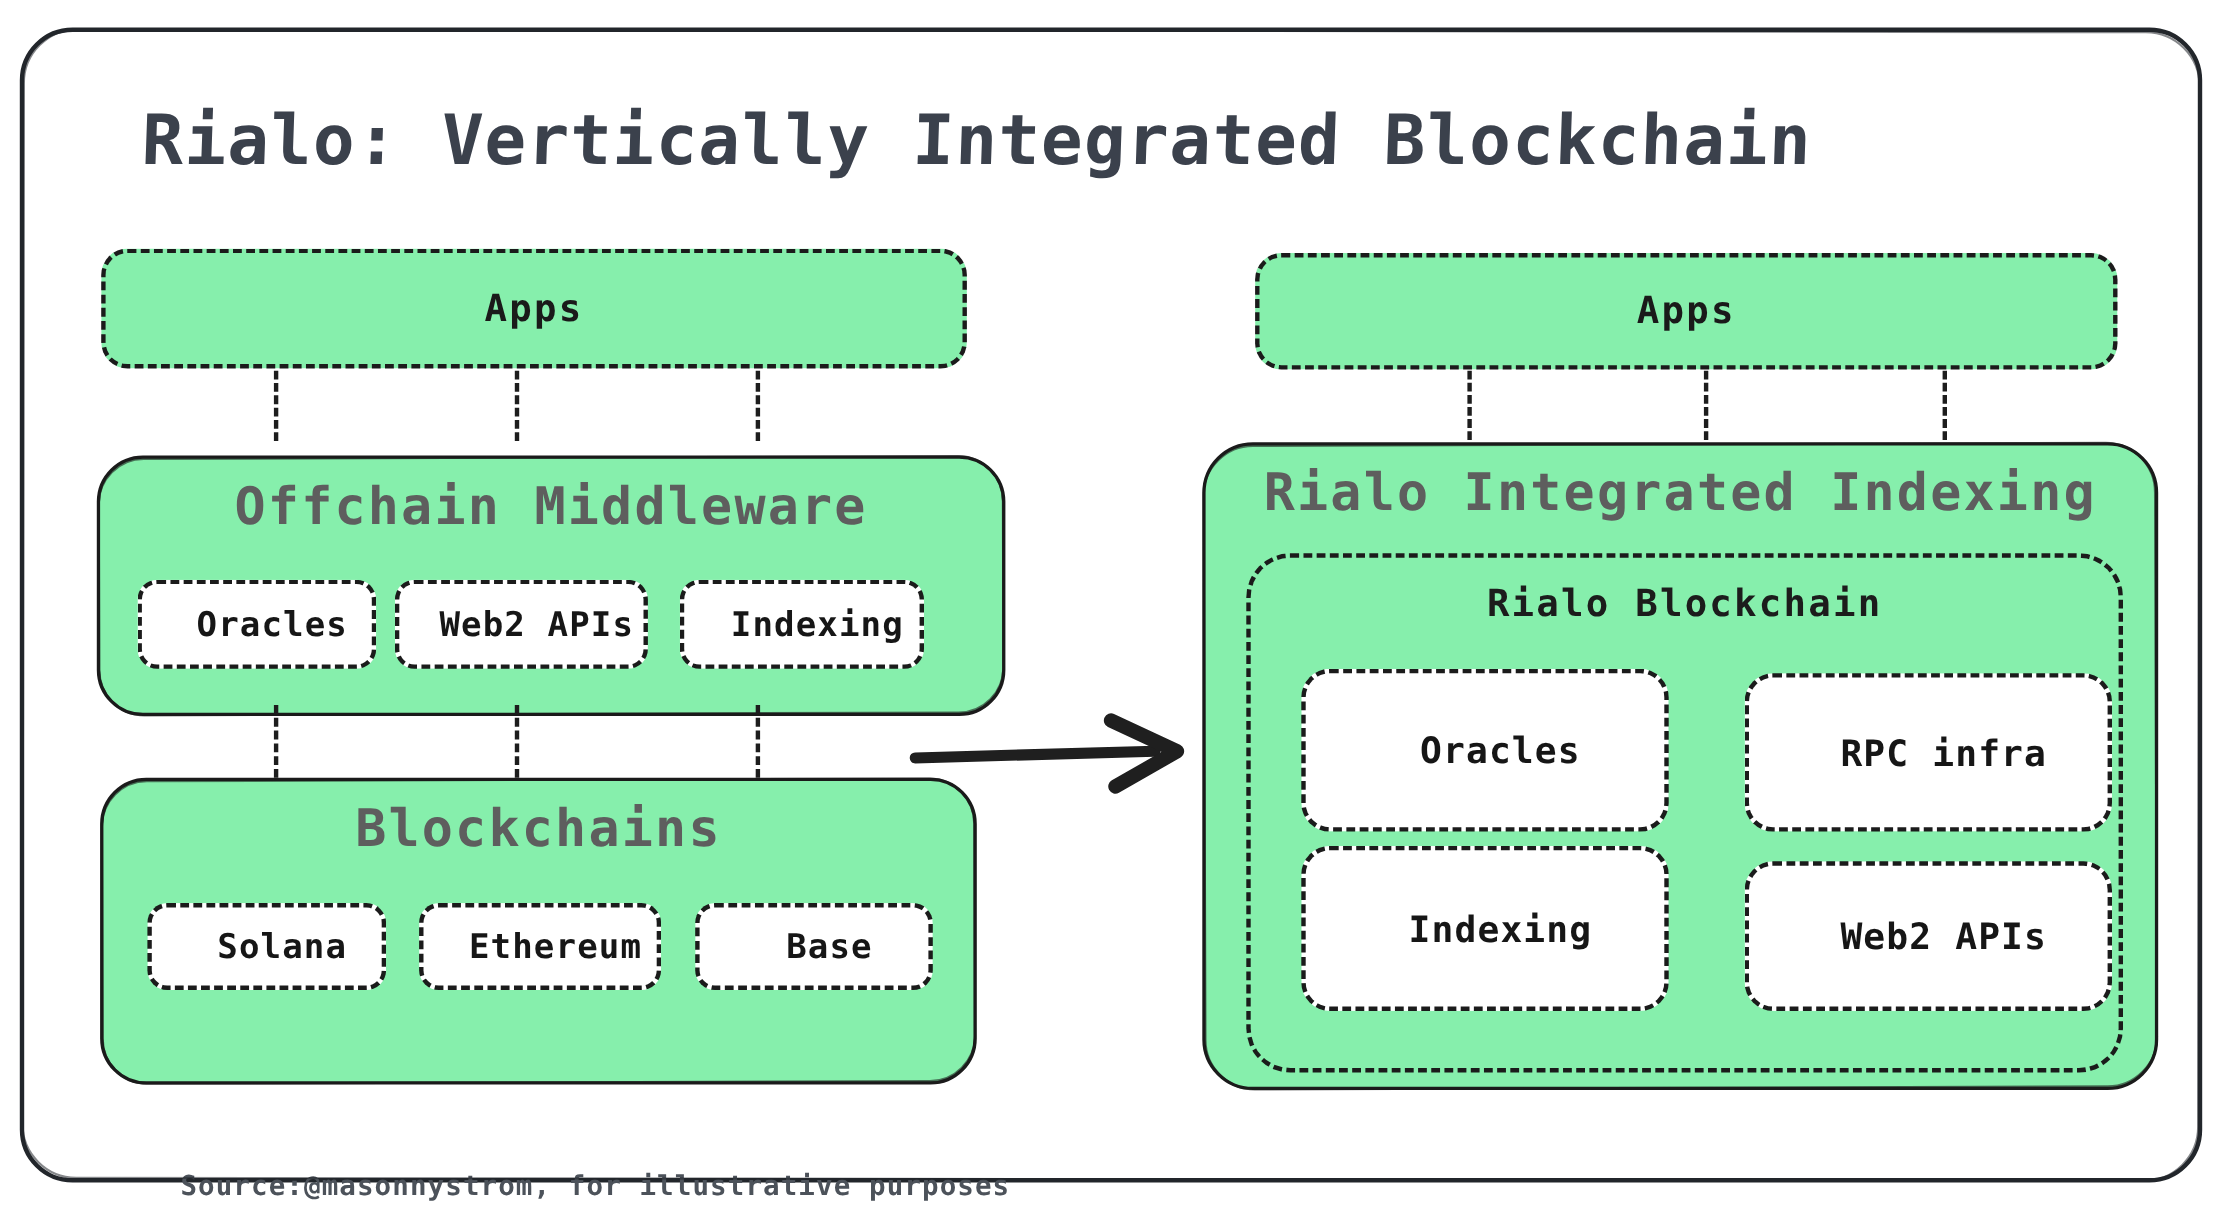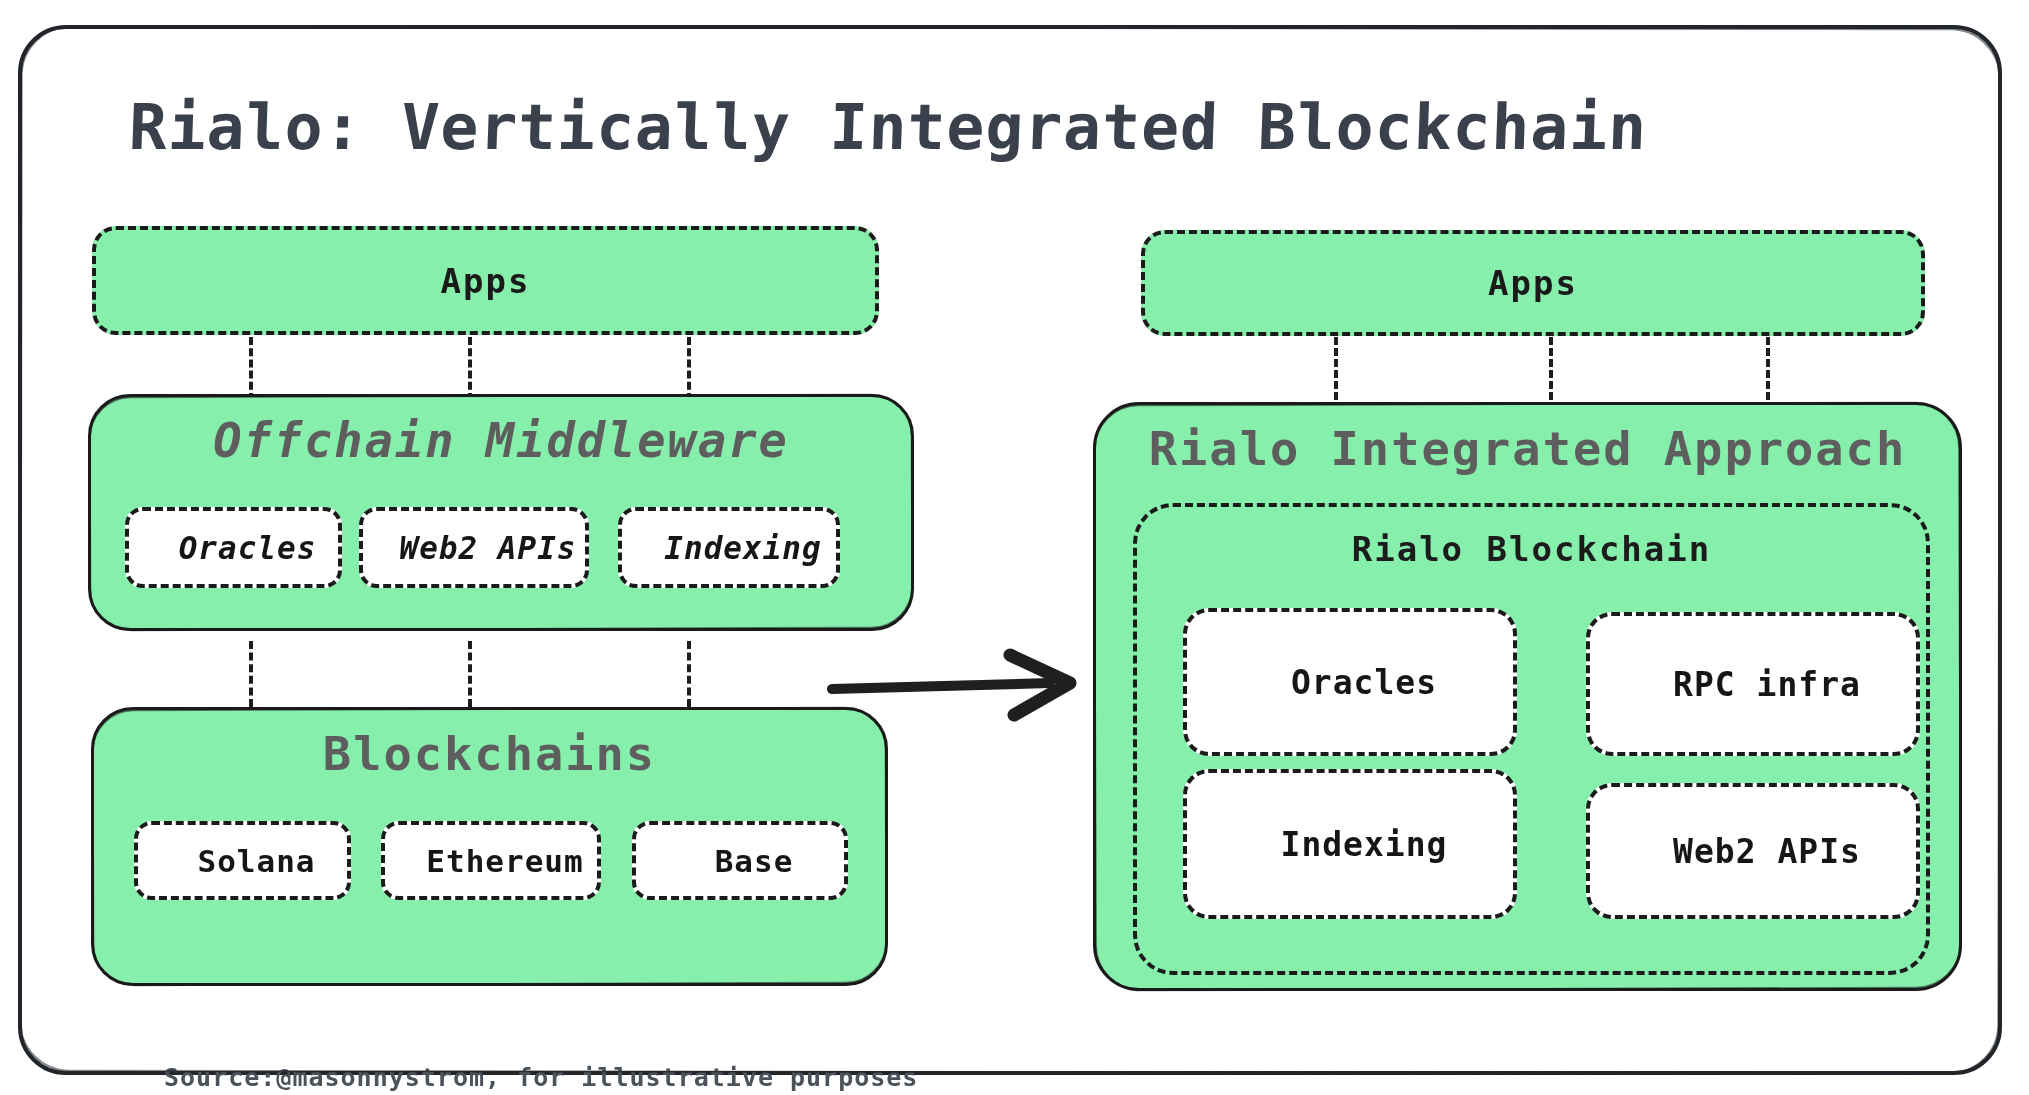--- a/index.html
+++ b/index.html
@@ -82,21 +82,21 @@
     <div class="page-title">Rialo: Vertically Integrated Blockchain</div>
 
     <div class="apps-box tan" style="left:70px; top:197px; width:787px; height:109px;">
       <span class="apps-label">Apps</span>
     </div>
 
     <div class="vline" style="left:227px; top:308px; height:64px;"></div>
     <div class="vline" style="left:446px; top:308px; height:64px;"></div>
     <div class="vline" style="left:665px; top:308px; height:64px;"></div>
 
-    <div class="solid-box tan" style="left:66px; top:365px; width:826px; height:237px;font-style:italic;">
+    <div class="solid-box tan" style="left:66px; top:385px; width:826px; height:237px;">
       <div class="box-heading">Offchain Middleware</div>
       <div class="chip small" style="left:34px;  top:110px; width:217px; height:81px;">Oracles</div>
       <div class="chip small" style="left:268px; top:110px; width:230px; height:81px;">Web2 APIs</div>
       <div class="chip small" style="left:527px; top:110px; width:222px; height:81px;">Indexing</div>
     </div>
 
     <div class="vline" style="left:227px; top:612px; height:66px;"></div>
     <div class="vline" style="left:446px; top:612px; height:66px;"></div>
     <div class="vline" style="left:665px; top:612px; height:66px;"></div>
 
@@ -114,21 +114,21 @@
 
     <div class="apps-box tan" style="left:1119px; top:201px; width:784px; height:106px;">
       <span class="apps-label">Apps</span>
     </div>
 
     <div class="vline" style="left:1312px; top:308px; height:63px;"></div>
     <div class="vline" style="left:1527px; top:308px; height:63px;"></div>
     <div class="vline" style="left:1744px; top:308px; height:63px;"></div>
 
     <div class="solid-box tan" style="left:1071px; top:373px; width:869px; height:589px; border-radius:46px;">
-      <div class="box-heading">Rialo Integrated Approach</div>
+      <div class="box-heading">Rialo Integrated Indexing</div>
 
       <div class="inner-dashed" style="left:37px; top:98px; width:797px; height:472px;">
         <div class="inner-title">Rialo Blockchain</div>
 
         <div class="chip big" style="left:46px;  top:101px; width:334px; height:148px;">Oracles</div>
         <div class="chip big" style="left:449px; top:105px; width:334px; height:144px;">RPC infra</div>
         <div class="chip big" style="left:46px;  top:262px; width:334px; height:150px;">Indexing</div>
         <div class="chip big" style="left:449px; top:276px; width:334px; height:136px;">Web2 APIs</div>
       </div>
     </div>

